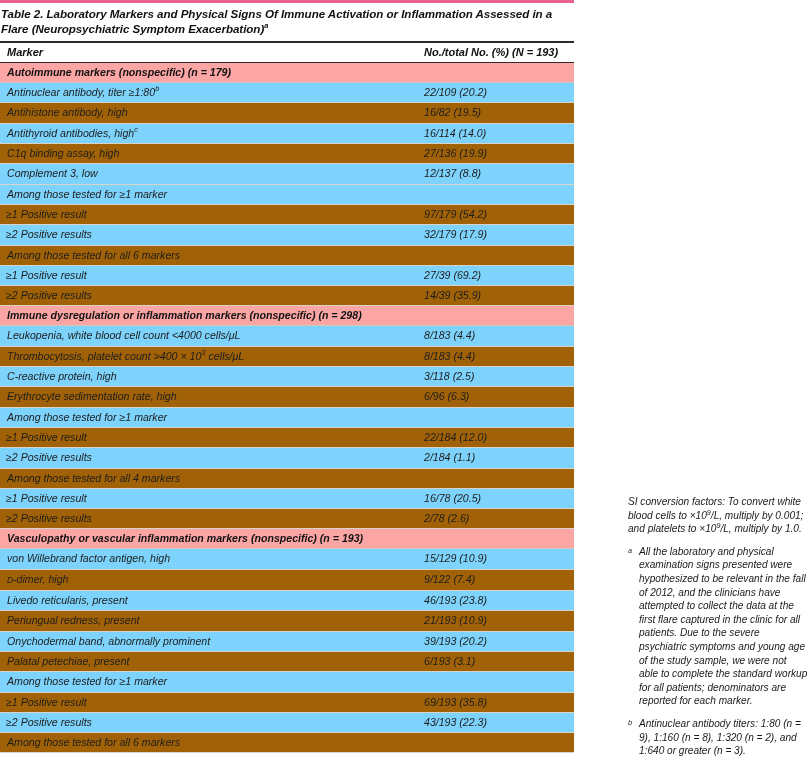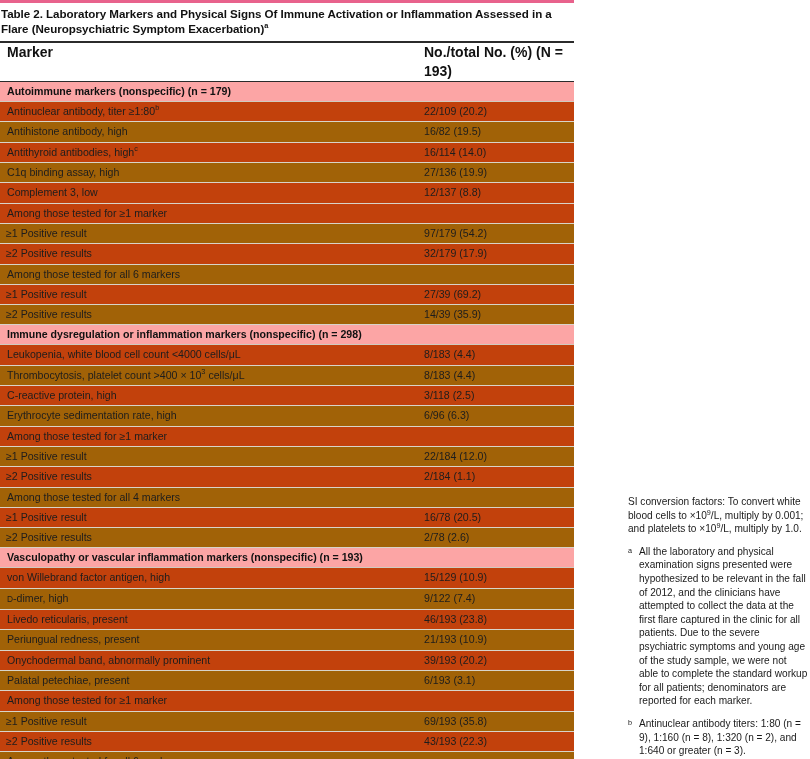--- a/index.html
+++ b/index.html
@@ -14,20 +14,21 @@
     font-family: "Liberation Sans", sans-serif;
     color: #1a1a1a;
     overflow: hidden;
     position: relative;
   }
 
   #page {
     position: relative;
     width: 810px;
     height: 759px;
+    font-style: italic;
   }
 
   
   #table-col {
     position: absolute;
     left: 0;
     top: 0;
     width: 574px;
   }
 
@@ -67,21 +68,21 @@
     padding: 0;
     margin: 0;
     vertical-align: baseline;
   }
 
   
   tr.head-row th {
     border-top: 2px solid #2b2b2b;
     border-bottom: 1.2px solid #2b2b2b;
     font-weight: bold;
-    font-size: 14px;
+    font-size: 11px;
     text-align: left;
     height: 19px;
     line-height: 19px;
     color: #111;
     background: #ffffff;
   }
   tr.head-row th.m { padding-left: 7px; }
   tr.head-row th.v { padding-left: 2px; }
 
   
@@ -101,21 +102,21 @@
   
   tr.row td {
     height: 19.3px;
     line-height: 19.3px;
     border-bottom: 0.7px solid #d8d4c9;
     color: #1d1d1d;
   }
   tr.row td.m { padding-left: 7px; }
   tr.row td.v { padding-left: 2px; }
 
-  tr.row.shade td { background: #c2410c; }
+  tr.row.shade td { background: #7dd3fc; }
   tr.row.plain td { background: #a16207; }
 
   tr.row.ind1 td.m { padding-left: 7px; }
   tr.row.ind2 td.m { padding-left: 6px; }
 
   tr.row td.m sup {
     font-size: 7.2px;
     vertical-align: super;
     line-height: 0;
   }

